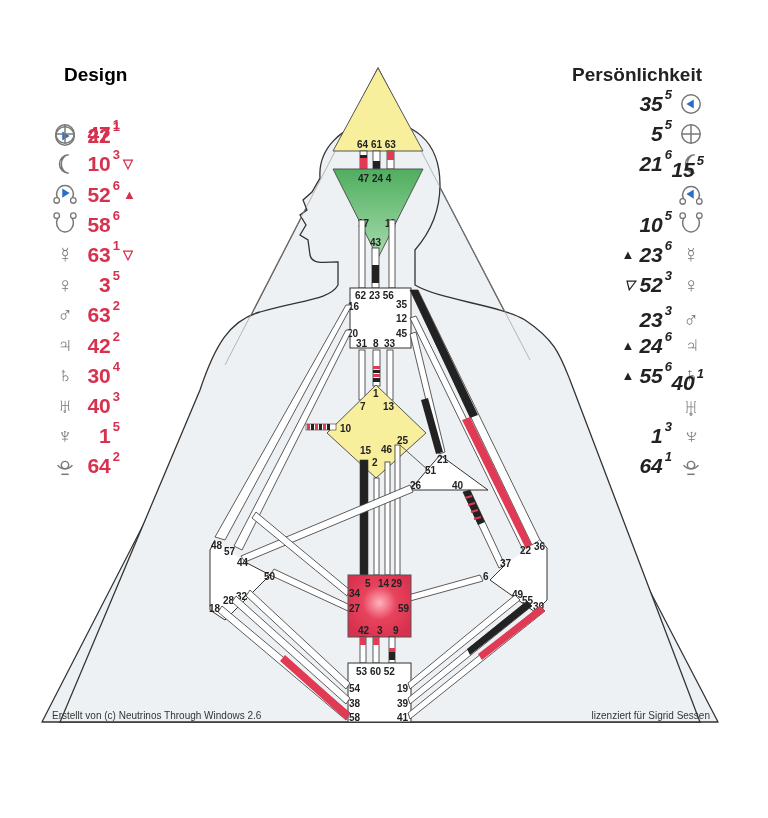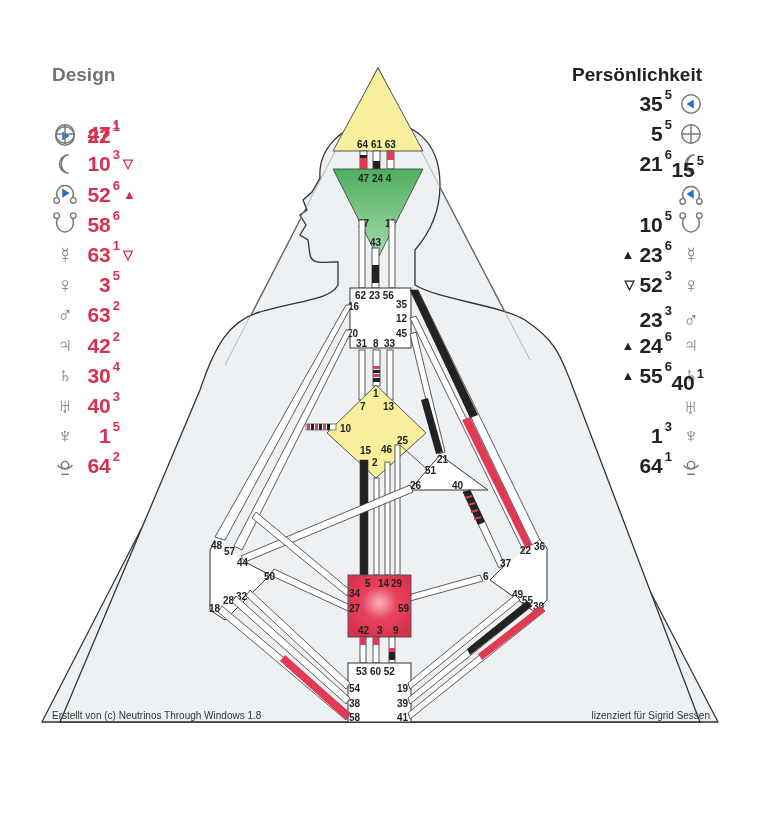--- a/index.html
+++ b/index.html
@@ -1,23 +1,23 @@
 <!DOCTYPE html>
 <html><head>
 <meta charset="utf-8">
 <style>
   html, body { margin:0; padding:0; background:#ffffff; }
   body { width:768px; height:818px; position:relative; overflow:hidden; font-family:"Liberation Sans", sans-serif; }
   #chart { position:absolute; left:0; top:0; width:768px; height:818px; }
   .col-title { position:absolute; top:64px; font-weight:bold; font-size:19px; }
-  .design-title { left:52px; color:#737373;text-align:right; }
+  .design-title { left:64px; color:#000000;text-align:right; }
   .pers-title { right:66px; color:#222; }
   .row { position:absolute; height:27px; display:flex; align-items:center; font-weight:bold; font-size:21px; }
   .design-row { left:52px; color:#d8314f; }
-  .pers-row { right:64px; color:#222; justify-content:flex-end; }
+  .pers-row { right:64px; color:#222; justify-content:flex-end;font-style:italic; }
   .row sup { font-size:13px; position:relative; top:-4px; margin-left:2px; }
   .glyph { width:26px; height:26px; display:inline-flex; align-items:center; justify-content:center; color:#777; font-size:21px; font-weight:normal; }
   .design-row .glyph { margin-right:8px; }
   .pers-row .glyph { margin-left:6px; }
   .num { display:inline-block; }
   .design-row .num { min-width:34px; text-align:right; }
   .mark { font-size:13px; margin-left:3px; }
   .pers-row .mark { margin-right:5px; margin-left:0; color:#222; }
   .footer { position:absolute; font-size:10px; color:#333; }
   .gate { font-family:"Liberation Sans", sans-serif; font-size:10px; font-weight:bold; fill:#222; }
@@ -409,14 +409,14 @@
       <span class="glyph">
         <svg width="24" height="24" viewBox="0 0 26 26">
           <path d="M5,6 A10,10 0 0,0 21,6" fill="none" stroke="#777" stroke-width="1.6" transform="translate(0,6)"></path>
           <circle cx="13" cy="12" r="4" fill="none" stroke="#777" stroke-width="1.6"></circle>
           <line x1="9" y1="22" x2="17" y2="22" stroke="#777" stroke-width="1.6"></line>
         </svg>
       </span>
     </div>
   </div>
 
-<div class="footer" style="left:52px; top:710px;">Erstellt von (c) Neutrinos Through Windows 1.8</div>
+<div class="footer" style="left:52px; top:710px;">Erstellt von (c) Neutrinos Through Windows 2.6</div>
 <div class="footer" style="right:58px; top:710px;">lizenziert für Sigrid Sessen</div>
 
 </body></html>

